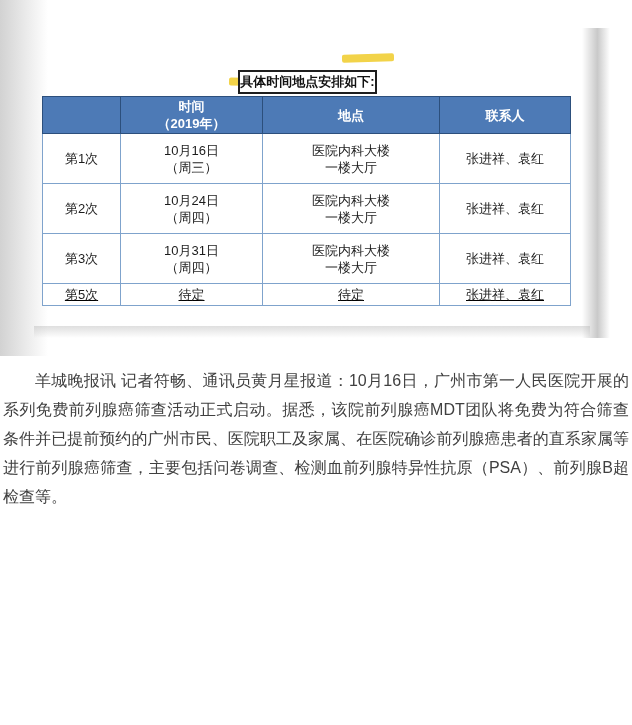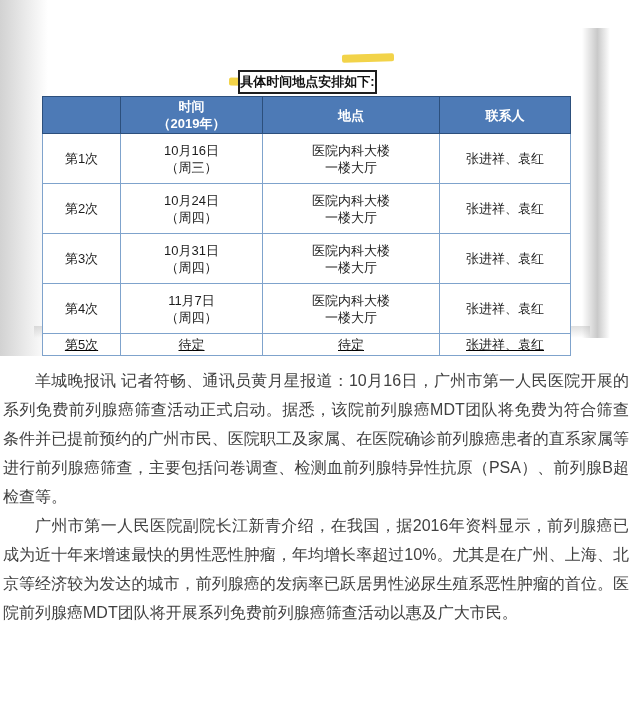--- a/index.html
+++ b/index.html
@@ -155,46 +155,33 @@
           <td>
             <div class="cell-line">10月31日</div>
             <div class="cell-line">（周四）</div>
           </td>
           <td>
             <div class="cell-line">医院内科大楼</div>
             <div class="cell-line">一楼大厅</div>
           </td>
           <td>张进祥、袁红</td>
         </tr>
-        <tr class="r">
-          <td>第4次</td>
-          <td>
-            <div class="cell-line">11月7日</div>
-            <div class="cell-line">（周四）</div>
-          </td>
-          <td>
-            <div class="cell-line">医院内科大楼</div>
-            <div class="cell-line">一楼大厅</div>
-          </td>
-          <td>张进祥、袁红</td>
-        </tr>
         <tr class="r-last">
           <td>第5次</td>
           <td>
             <div class="cell-line">待定</div>
             <div class="cell-line"></div>
           </td>
           <td>
             <div class="cell-line">待定</div>
             <div class="cell-line"></div>
           </td>
           <td>张进祥、袁红</td>
         </tr>
       </tbody>
     </table>
   </div>
 
   <div class="article">
     <p>羊城晚报讯 记者符畅、通讯员黄月星报道：10月16日，广州市第一人民医院开展的系列免费前列腺癌筛查活动正式启动。据悉，该院前列腺癌MDT团队将免费为符合筛查条件并已提前预约的广州市民、医院职工及家属、在医院确诊前列腺癌患者的直系家属等进行前列腺癌筛查，主要包括问卷调查、检测血前列腺特异性抗原（PSA）、前列腺B超检查等。</p>
-    <p>广州市第一人民医院副院长江新青介绍，在我国，据2016年资料显示，前列腺癌已成为近十年来增速最快的男性恶性肿瘤，年均增长率超过10%。尤其是在广州、上海、北京等经济较为发达的城市，前列腺癌的发病率已跃居男性泌尿生殖系恶性肿瘤的首位。医院前列腺癌MDT团队将开展系列免费前列腺癌筛查活动以惠及广大市民。</p>
   </div>
 
 </div>
 
 </body></html>

